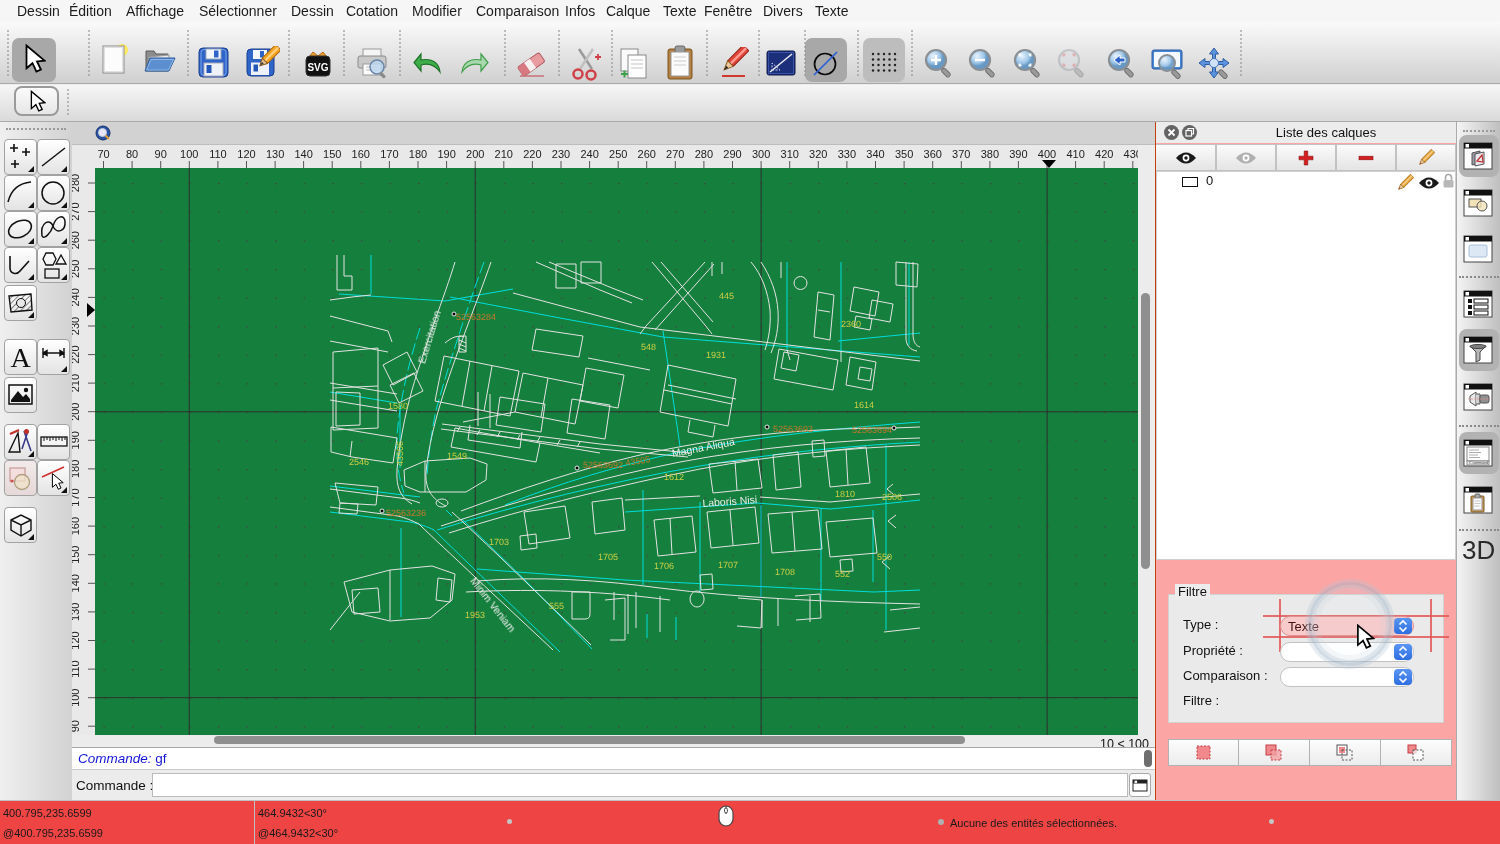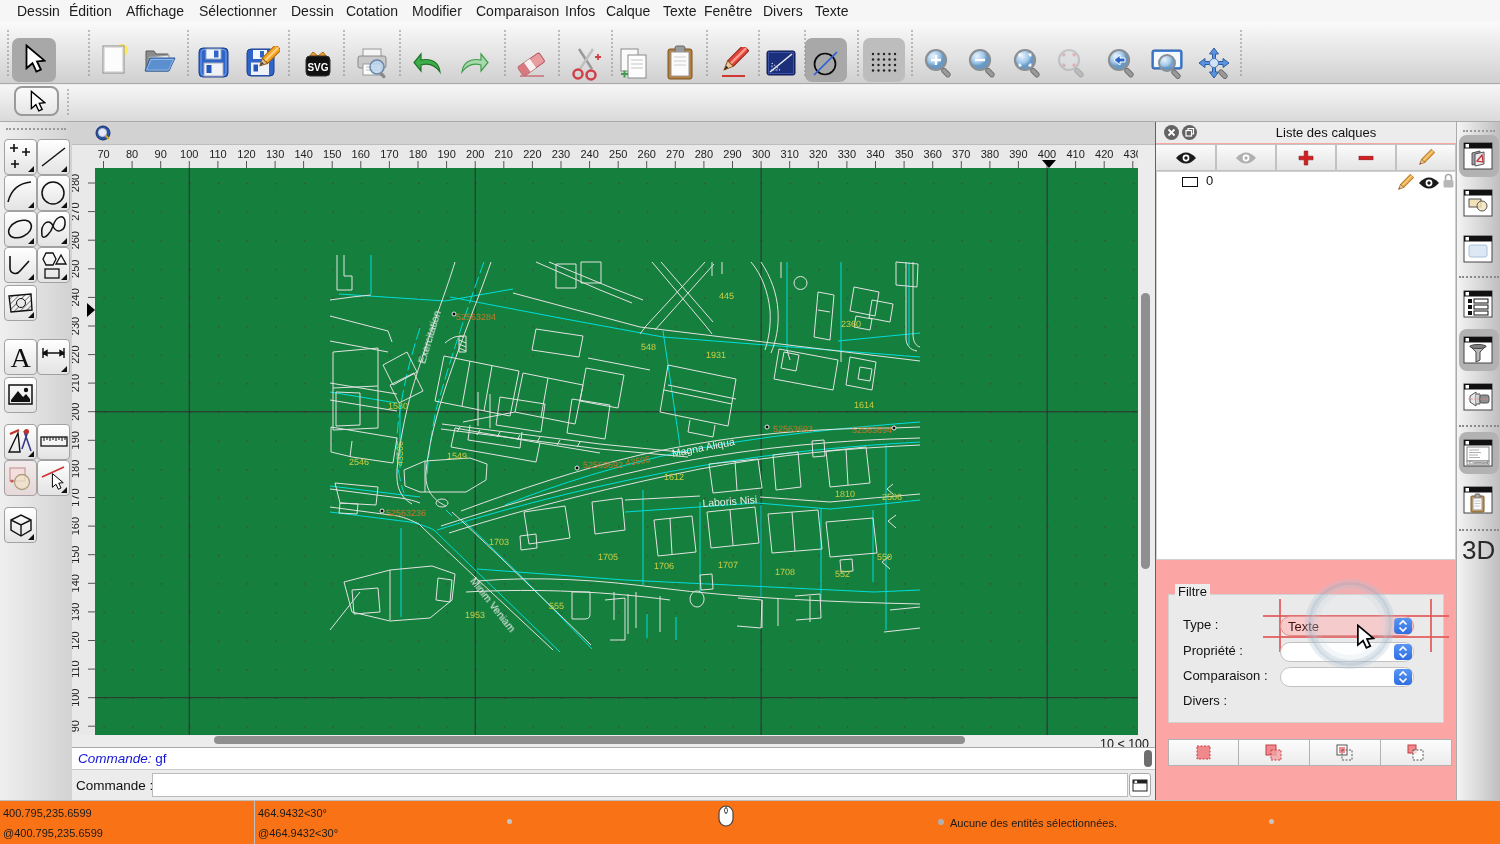--- a/index.html
+++ b/index.html
@@ -21,21 +21,21 @@
   #rightbar { left:1456px; top:122px; width:44px; height:678px; background:linear-gradient(90deg,#f4f4f4,#bfbfbf); border-left:1px solid #ababab;}
   #rpanel { left:1155px; top:122px; width:301px; height:678px; background:#fca5a5; border-left:1px solid #c2410c; }
   .phdr { position:absolute; left:0; width:300px; height:21px; background:#ececec; }
   .ptitle { position:absolute; top:3px; left:40px; width:260px; text-align:center; font-size:13px; color:#111; }
   .wbtn { position:absolute; top:3px; width:15px; height:15px; border-radius:8px; background:#636363; }
   .combo { position:absolute; width:134px; height:20px; background:#fff; border:1px solid #c2c2c2; border-radius:10px; }
   .spin { position:absolute; right:1px; top:1px; width:18px; height:16px; background:linear-gradient(#5a96f5,#2e6ee0); border-radius:4px; }
   .flabel { position:absolute; font-size:13px; color:#111; }
   #cmdhist { left:72px; top:747px; width:1083px; height:23px; background:#fff; border-top:1px solid #a9a9a9; border-bottom:1px solid #c9c9c9;}
   #cmdrow { left:72px; top:771px; width:1083px; height:29px; background:#ececec; }
-  #statusbar { left:0; top:800px; width:1500px; height:44px; background:#f97316; border-top:1px solid #bfbfbf; }
+  #statusbar { left:0; top:800px; width:1500px; height:44px; background:#ef4444; border-top:1px solid #bfbfbf; }
   .st { position:absolute; font-size:11px; color:#1a1a1a; }
   .icon { position:absolute; }
 </style>
 </head>
 <body>
 <div id="menubar" class="abs">
 <span style="left:17px">Dessin</span>
     <span style="left:69px">Édition</span>
     <span style="left:126px">Affichage</span>
     <span style="left:199px">Sélectionner</span>
@@ -720,21 +720,21 @@
       </svg></div>
 <div class="abs" style="left:286px;top:51px"><svg width="13" height="16" viewBox="0 0 13 16">
         <path d="M3.5,7 V4.5 a3,3 0 0 1 6,0 V7" fill="none" stroke="#aaa" stroke-width="1.6"></path>
         <rect x="1.5" y="7" width="10" height="7.5" rx="1.5" fill="#b8b8b8"></rect>
       </svg></div>
 <div class="abs" style="left:12px;top:472px;width:276px;height:129px;border:1px solid #d2d2d2;background:#eaeaea"></div>
 <div class="abs" style="left:19px;top:462px;font-size:13px;color:#111;background:#ececec;padding:0 3px">Filtre</div>
 <div class="flabel" style="left:27px;top:495px">Type :</div>
 <div class="flabel" style="left:27px;top:521px">Propriété :</div>
 <div class="flabel" style="left:27px;top:546px">Comparaison :</div>
-<div class="flabel" style="left:27px;top:571px">Divers :</div>
+<div class="flabel" style="left:27px;top:571px">Filtre :</div>
 <div class="abs" style="left:107px;top:493px;width:186px;height:2px;background:rgba(224,88,88,.85)"></div>
 <div class="abs" style="left:107px;top:514px;width:186px;height:2px;background:rgba(224,88,88,.85)"></div>
 <div class="abs" style="left:123px;top:477px;width:2px;height:53px;background:rgba(224,88,88,.85)"></div>
 <div class="abs" style="left:274px;top:477px;width:2px;height:53px;background:rgba(224,88,88,.85)"></div>
 <div class="combo" style="left:124px;top:494px;background:#f8caca;border-color:#e09090">
       <span style="position:absolute;left:7px;top:2px;font-size:13px;color:#401010">Texte</span>
       <div class="spin"><svg width="18" height="16" viewBox="0 0 18 16">
           <path d="M5.5,6.5 L9,3 L12.5,6.5 M5.5,9.5 L9,13 L12.5,9.5" stroke="#fff" stroke-width="1.7" fill="none"></path>
         </svg></div>
     </div>

